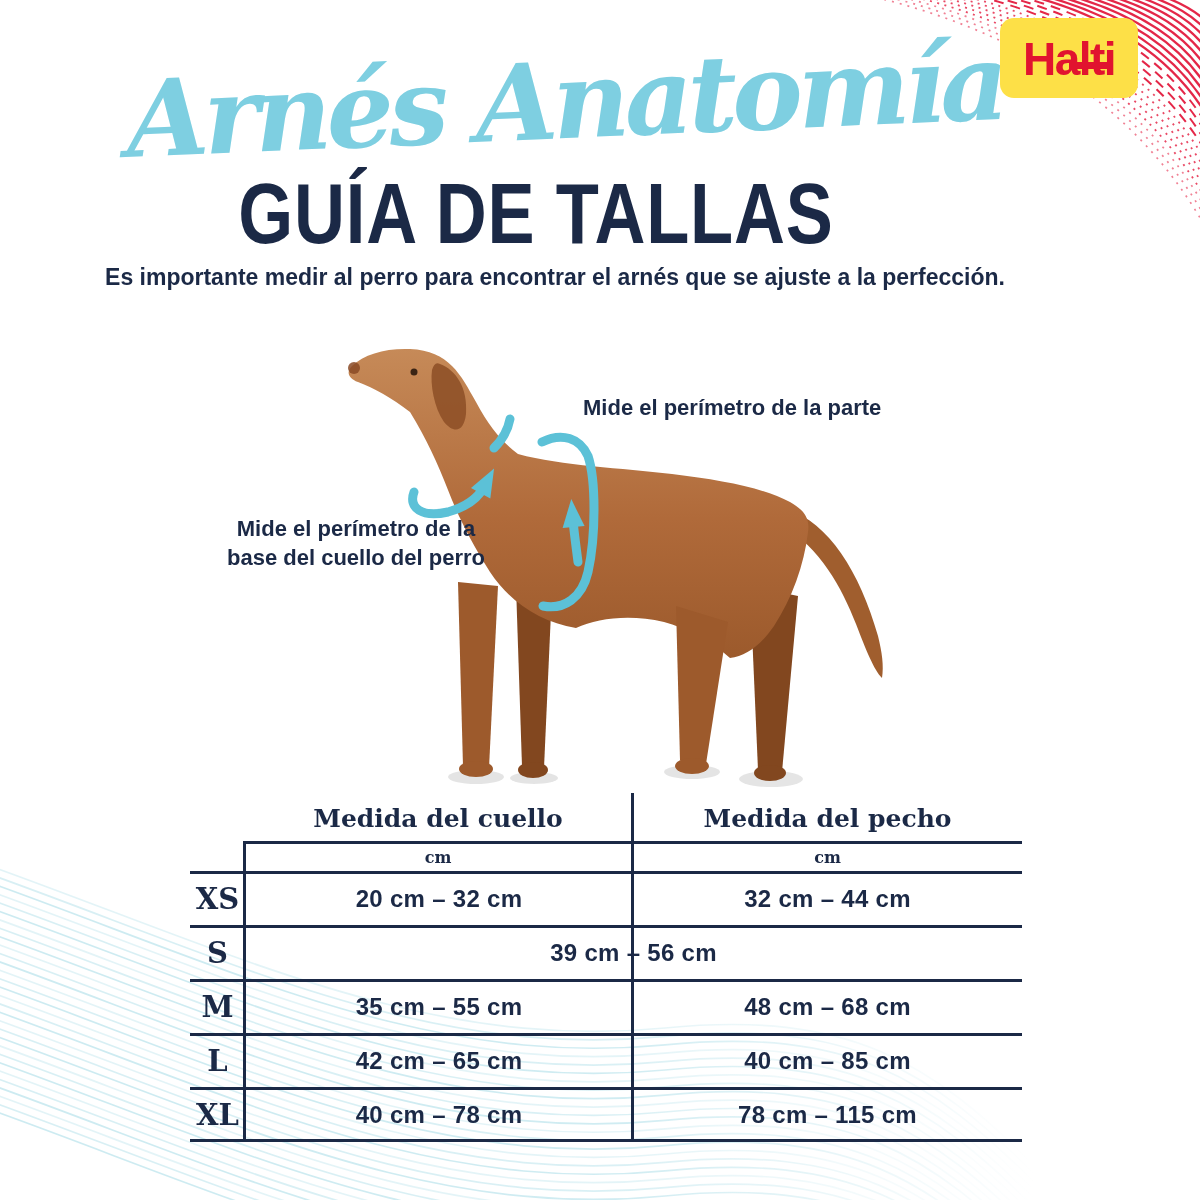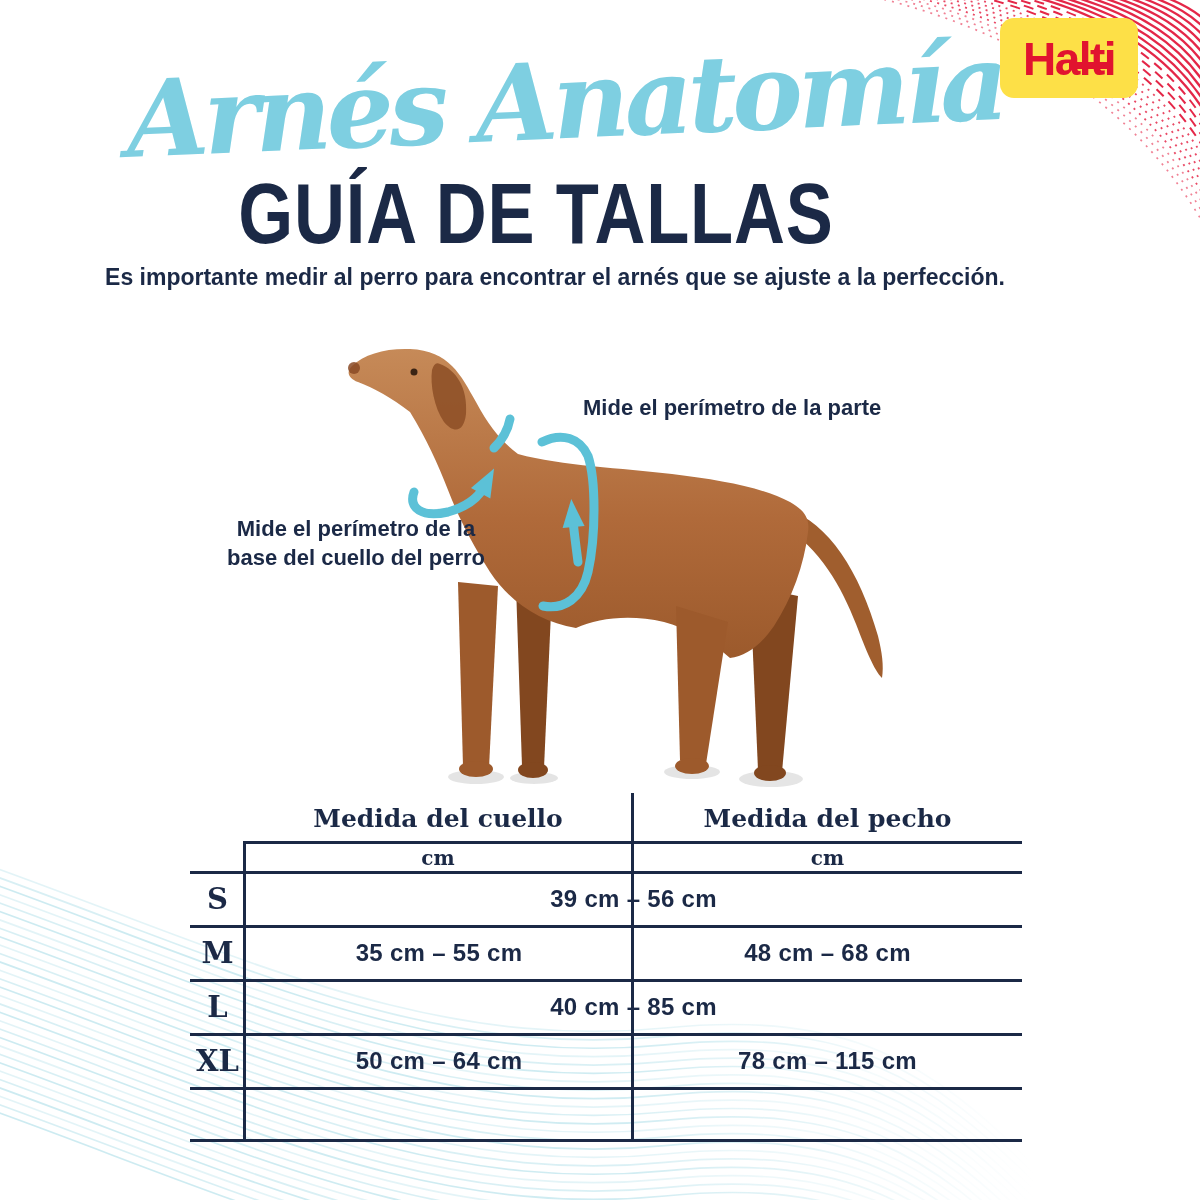--- a/index.html
+++ b/index.html
@@ -32,21 +32,21 @@
   .dog-wrap{position:absolute;left:330px;top:340px;width:560px;height:450px;z-index:1;}
   .note{position:absolute;z-index:2;font-size:22px;line-height:29px;font-weight:700;color:var(--navy);}
   .note-chest{left:583px;top:393px;text-align:center;}
   .note-neck{left:175px;top:514px;width:270px;text-align:center;margin-left:46px;}
 
   .size-table{position:absolute;left:190px;top:793px;width:832px;height:352px;z-index:2;}
   .tl{position:absolute;background:var(--navy);}
   .th-row{position:absolute;top:2px;height:46px;display:flex;align-items:center;justify-content:center;
           font-family:"DejaVu Serif",serif;font-weight:bold;font-size:25px;}
   .unit-row{position:absolute;top:49px;height:31px;display:flex;align-items:center;justify-content:center;
-          font-family:"DejaVu Serif",serif;font-weight:bold;font-size:20px;}
+          font-family:"DejaVu Serif",serif;font-weight:bold;font-size:16px;}
   .rows{position:absolute;left:0;top:79px;width:832px;}
   .trow{display:flex;height:54px;}
   .cell-size{width:55px;display:flex;align-items:center;justify-content:center;
           font-family:"DejaVu Serif",serif;font-weight:bold;font-size:29px;}
   .cell-neck{width:388px;display:flex;align-items:center;justify-content:center;}
   .cell-chest{flex:1;display:flex;align-items:center;justify-content:center;}
   .cell-neck,.cell-chest{font-size:24px;font-weight:700;letter-spacing:.3px;}
 </style>
 </head>
 <body>
@@ -239,33 +239,39 @@
     <div class="tl" style="left:0;top:294px;width:832px;height:3px;"></div>
     <div class="tl" style="left:0;top:346px;width:832px;height:3px;"></div>
 
     <div class="th-row" style="left:55px;width:386px;">Medida del cuello</div>
     <div class="th-row" style="left:443px;width:389px;">Medida del pecho</div>
     <div class="unit-row" style="left:55px;width:386px;">cm</div>
     <div class="unit-row" style="left:443px;width:389px;">cm</div>
 
     <div class="rows" id="table-rows">
         <div class="trow">
+          <div class="cell-size">XS</div>
+          <div class="cell-neck">20 cm – 32 cm</div>
+          <div class="cell-chest">32 cm – 44 cm</div>
+        </div>
+        <div class="trow">
           <div class="cell-size">S</div>
           <div class="cell-chest">39 cm – 56 cm</div>
         </div>
         <div class="trow">
           <div class="cell-size">M</div>
           <div class="cell-neck">35 cm – 55 cm</div>
           <div class="cell-chest">48 cm – 68 cm</div>
         </div>
         <div class="trow">
           <div class="cell-size">L</div>
+          <div class="cell-neck">42 cm – 65 cm</div>
           <div class="cell-chest">40 cm – 85 cm</div>
         </div>
         <div class="trow">
           <div class="cell-size">XL</div>
-          <div class="cell-neck">50 cm – 64 cm</div>
+          <div class="cell-neck">40 cm – 78 cm</div>
           <div class="cell-chest">78 cm – 115 cm</div>
         </div>
       </div>
   </div>
 
 </div>
 
 </body></html>

